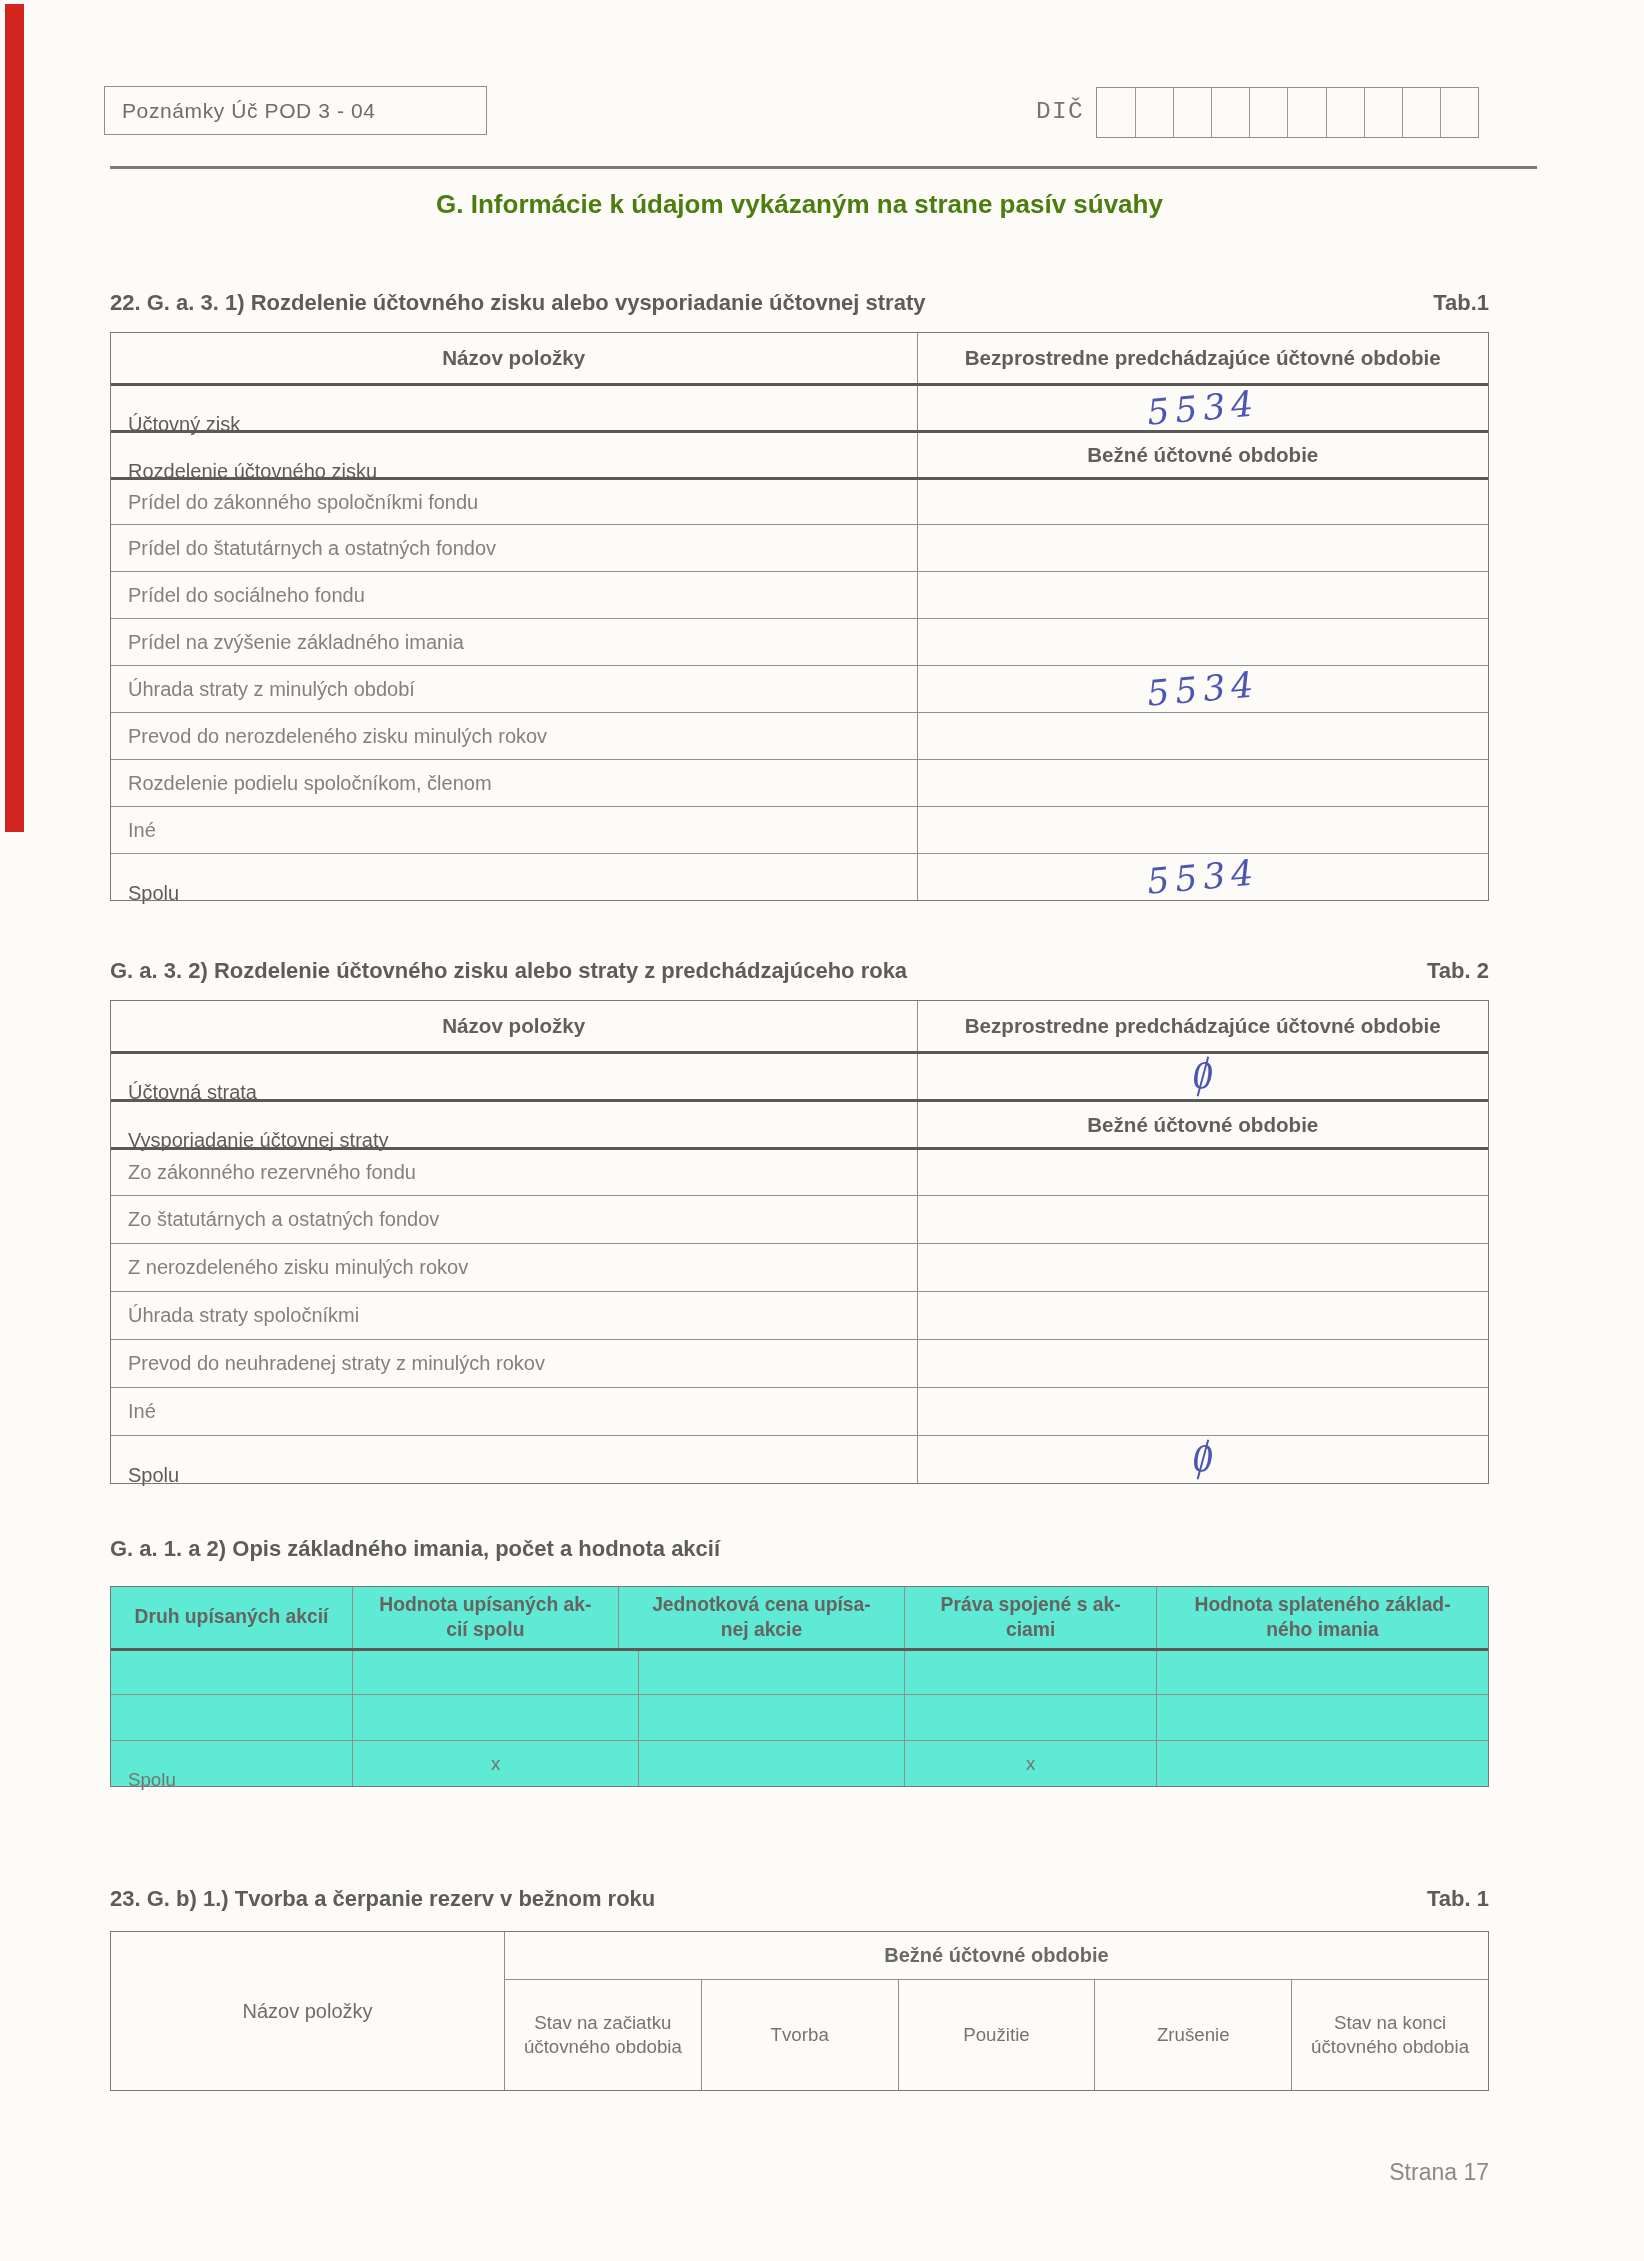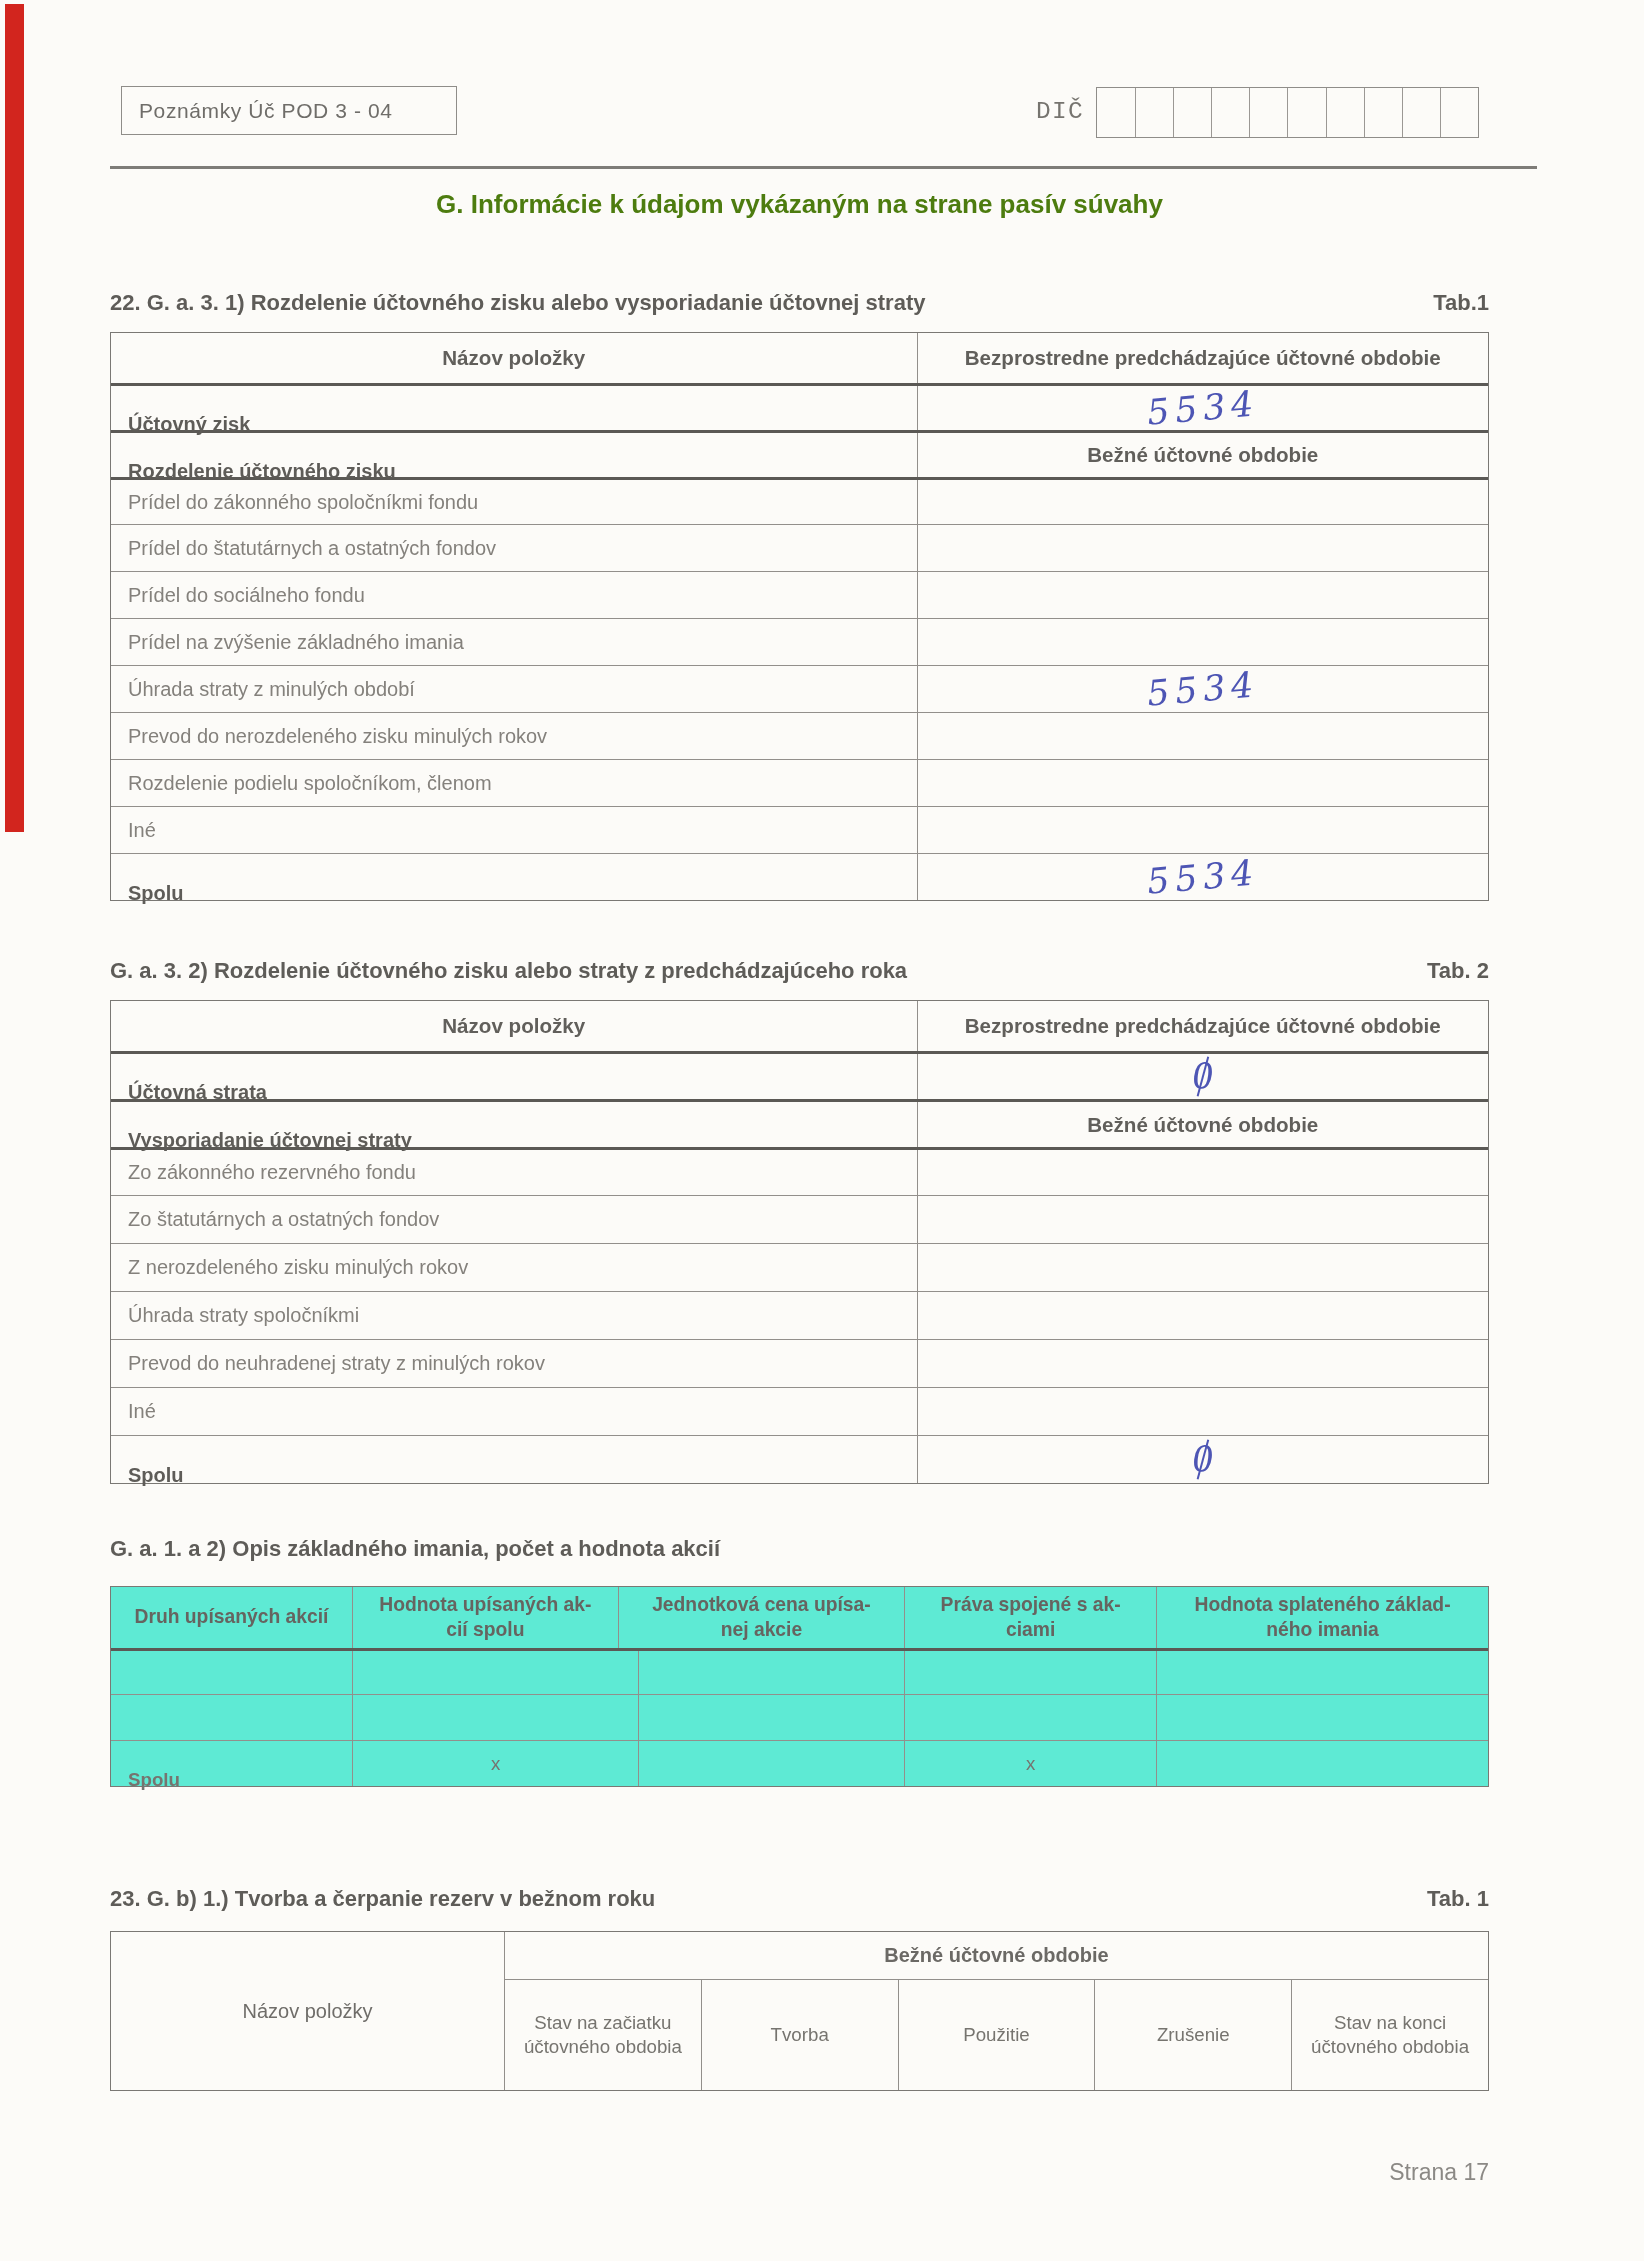--- a/index.html
+++ b/index.html
@@ -4,21 +4,21 @@
 <style>
   html,body{margin:0;padding:0;background:#e8e8e8;}
   .page{
     position:relative;width:1644px;height:2261px;background:#fcfbf8;
     font-family:"Liberation Sans",sans-serif;color:#6e6c68;overflow:hidden;
   }
   .red-strip{position:absolute;left:5.2px;top:3.9px;width:19.3px;height:828px;background:#d2251e;}
 
   
   .form-box{
-    position:absolute;left:121px;top:86px;width:336px;height:49px;
+    position:absolute;left:104px;top:86px;width:383px;height:49px;
     border:1.9px solid #8f8d89;box-sizing:border-box;display:flex;align-items:center;
     padding-left:17px;font-size:21px;color:#6f6d69;letter-spacing:0.6px;
   }
   .dic-label{position:absolute;left:1036px;top:98px;font-size:24.5px;color:#76746f;letter-spacing:1.3px;font-family:Liberation Mono, monospace;}
   .dic-grid{
     position:absolute;left:1096px;top:87px;width:383px;height:51px;
     border:1.9px solid #8f8d89;box-sizing:border-box;display:grid;grid-template-columns:repeat(10,1fr);
   }
   .dic-cell{border-left:1.3px solid #9b9894;}
   .dic-cell:first-child{border-left:none;}
@@ -52,21 +52,21 @@
   .trow.head{height:50px;}
   .c-label{
     flex:0 0 58.5%;display:flex;align-items:center;padding-left:17px;
     font-size:20px;color:#84817c;box-sizing:border-box;
   }
   .c-value{
     flex:1;border-left:1.3px solid #928f8b;display:flex;align-items:center;justify-content:center;
     font-size:20px;color:#84817c;box-sizing:border-box;position:relative;
   }
   .head .c-label,.head .c-value{justify-content:center;padding-left:0;font-weight:bold;color:#615f5b;font-size:20.6px;}
-  .b{font-weight:bold;color:#5e5c58;margin-top:32px;}
+  .b{font-weight:normal;color:#5e5c58;margin-top:32px;}
   .c-value.b2{font-weight:bold;color:#615f5b;font-size:20.6px;}
 
   
   .hand{
     font-family:"DejaVu Serif",serif;font-style:italic;font-size:35px;color:#4d55b4;
     letter-spacing:5.8px;transform:rotate(-5deg);display:inline-block;line-height:1;
   }
   .zero{position:relative;letter-spacing:0;}
   .zero::after{
     content:"";position:absolute;left:46%;top:-8%;width:1.9px;height:116%;

